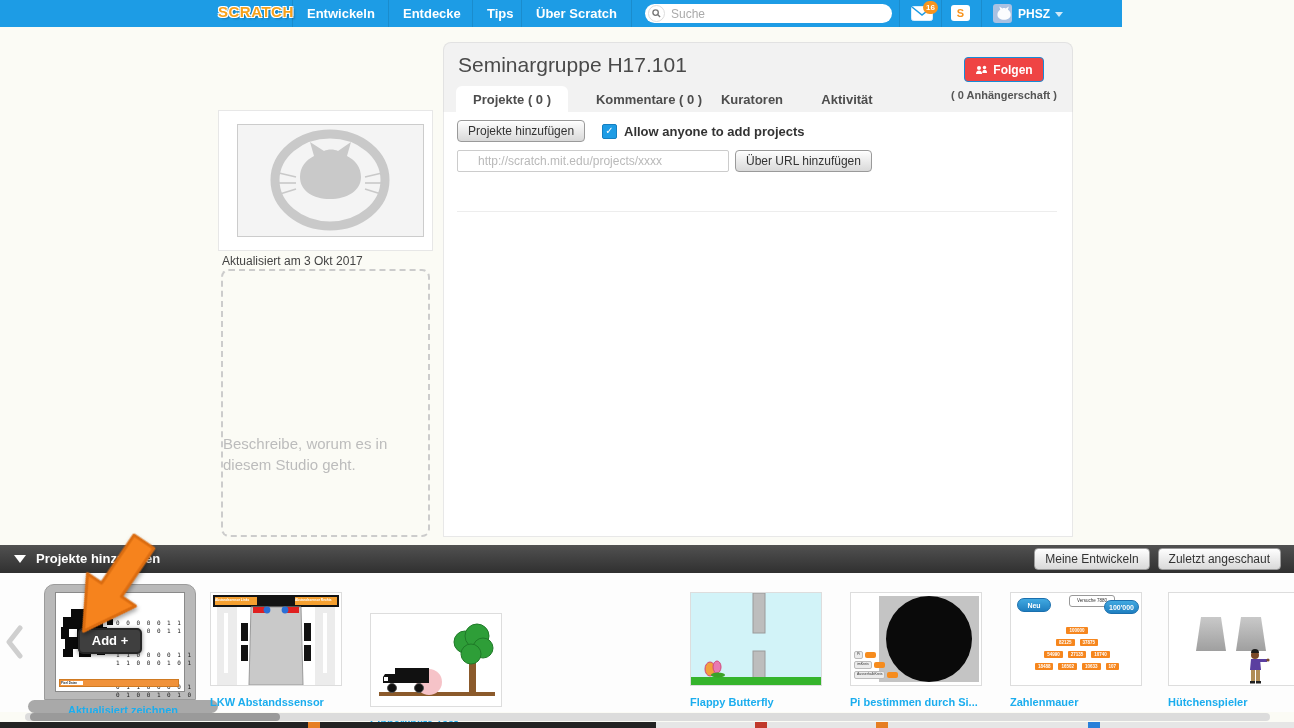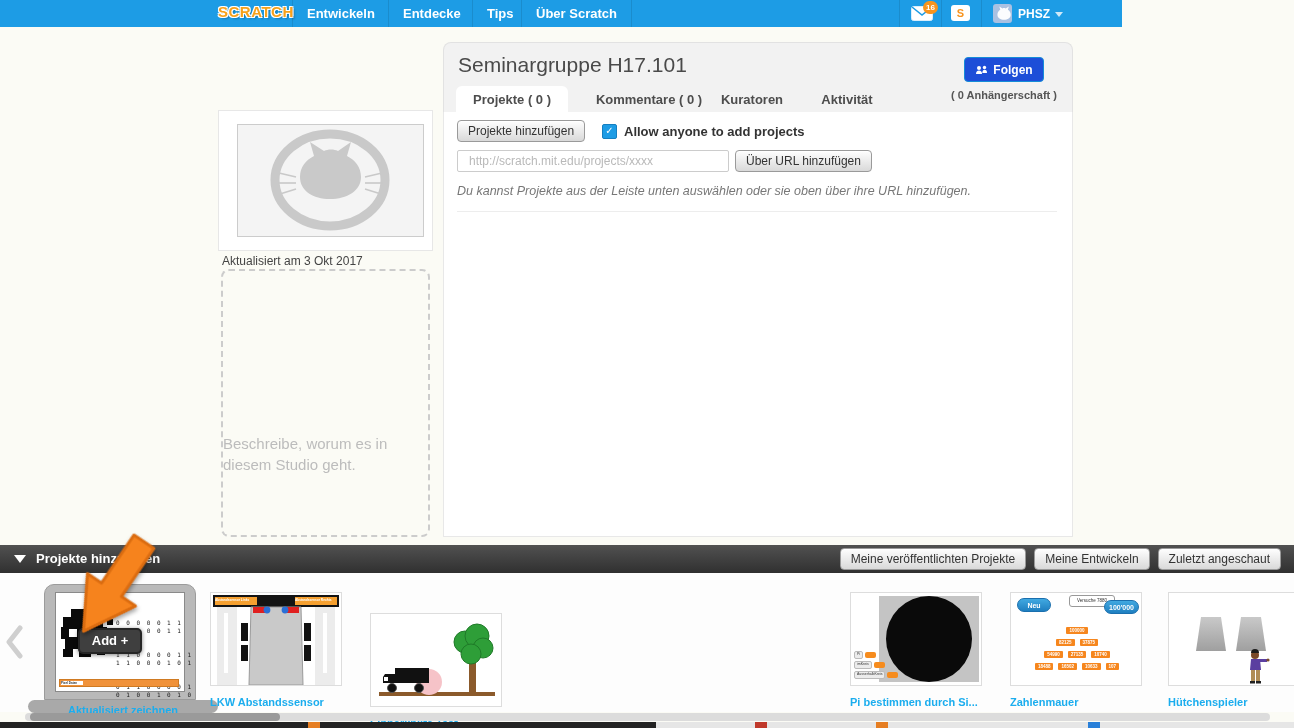--- a/index.html
+++ b/index.html
@@ -24,39 +24,39 @@
            text-align:center;font-size:11px;font-weight:bold;color:#f7941e;line-height:16px;}
   .avatar-sm{position:absolute;left:993px;top:4px;width:19px;height:19px;border-radius:3px;background:#aac1e2;overflow:hidden;}
   .username{position:absolute;left:1018px;top:7px;font-size:12px;font-weight:bold;color:#fff;}
   .caret{position:absolute;left:1055px;top:12px;width:0;height:0;border-left:4px solid transparent;
          border-right:4px solid transparent;border-top:5px solid #cfe9f8;}
 
   
   .header-panel{position:absolute;left:443px;top:42px;width:630px;height:70px;background:#f2f2f2;
                 border:1px solid #e2e2e2;border-bottom:none;border-radius:8px 8px 0 0;box-sizing:border-box;}
   .studio-title{position:absolute;left:14px;top:10px;font-size:21px;color:#4a4a4a;}
-  .follow-btn{position:absolute;left:520px;top:14px;width:80px;height:25px;background:#1d4ed8;border:1px solid #158cd8;
+  .follow-btn{position:absolute;left:520px;top:14px;width:80px;height:25px;background:#ef4444;border:1px solid #158cd8;
               border-radius:4px;color:#fff;font-size:12px;font-weight:bold;display:flex;align-items:center;
               justify-content:center;gap:5px;cursor:pointer;box-sizing:border-box;}
   .followers{position:absolute;left:495px;top:46px;width:130px;text-align:center;font-size:11px;font-weight:bold;color:#555;}
   .tab{position:absolute;bottom:0;height:26px;font-size:13px;font-weight:bold;color:#4d4d4d;
        display:flex;align-items:center;justify-content:center;cursor:pointer;}
   .tab.active{background:#fff;border-radius:6px 6px 0 0;width:112px;}
 
   
   .content{position:absolute;left:443px;top:112px;width:630px;height:425px;background:#fff;
            border:1px solid #e8e8e8;border-top:none;box-sizing:border-box;}
   .bevel-btn{background:linear-gradient(#fefefe,#d9d9d9);border:1px solid #9a9a9a;border-radius:4px;
              color:#333;font-size:12px;font-family:"Liberation Sans",sans-serif;padding:3px 10px;cursor:pointer;
              box-shadow:inset 0 1px 0 #fff;}
   .checkbox{position:absolute;left:158px;top:12px;width:13px;height:13px;background:#1d9ce5;border:1px solid #157fc0;
             border-radius:2px;color:#fff;font-size:10px;line-height:12px;text-align:center;cursor:pointer;}
   .checkbox-label{position:absolute;left:180px;top:12px;font-size:13px;font-weight:bold;color:#333;}
   .url-input{position:absolute;left:13px;top:38px;width:272px;height:22px;border:1px solid #ccc;border-radius:2px;
-             font-size:12px;padding:0 11px;color:#444;font-family:"Liberation Sans",sans-serif;box-sizing:border-box;}
+             font-size:12px;padding:0 20px;color:#444;font-family:"Liberation Sans",sans-serif;box-sizing:border-box;}
   .url-input::placeholder{color:#b9b9b9;}
   .hint{position:absolute;left:13px;top:72px;font-size:12.5px;font-style:italic;color:#777;}
   .content-divider{position:absolute;left:13px;top:99px;width:600px;border-top:1px solid #ededed;}
 
   
   .avatar-panel{position:absolute;left:218px;top:110px;width:215px;height:141px;background:#fff;border:1px solid #e7e7e7;box-sizing:border-box;}
   .avatar-frame{position:absolute;left:18px;top:13px;width:187px;height:113px;background:#f4f4f4;border:1px solid #ccc;box-sizing:border-box;}
   .updated{position:absolute;left:222px;top:254px;font-size:12px;color:#444;}
   .desc-box{position:absolute;left:221px;top:269px;width:209px;height:268px;border:2px dashed #ccc;border-radius:8px;
             box-sizing:border-box;padding-top:162px;font-size:15px;color:#bcbcbc;line-height:21px;}
@@ -122,20 +122,29 @@
   <div class="nav-divider" style="left:292px"></div>
   <div class="nav-link" style="left:307px">Entwickeln</div>
   <div class="nav-divider" style="left:388px"></div>
   <div class="nav-link" style="left:403px">Entdecke</div>
   <div class="nav-divider" style="left:472px"></div>
   <div class="nav-link" style="left:487px">Tips</div>
   <div class="nav-divider" style="left:521px"></div>
   <div class="nav-link" style="left:536px">Über Scratch</div>
   <div class="nav-divider" style="left:631px"></div>
 
+  <div class="searchbox">
+    <span style="display:inline-flex;width:15px;height:15px;background:#fff;border:1px solid #ddd;border-radius:50%;align-items:center;justify-content:center;margin-right:4px;">
+      <svg width="9" height="9" viewBox="0 0 10 10">
+          <circle cx="4" cy="4" r="3" fill="none" stroke="#777" stroke-width="1.5"></circle>
+          <line x1="6.2" y1="6.2" x2="9" y2="9" stroke="#777" stroke-width="1.5"></line>
+        </svg>
+    </span>
+    <input type="text" placeholder="Suche" style="">
+  </div>
 
   <div class="nav-divider" style="left:899px"></div>
   <div class="abs" style="left:911px;top:6px;width:22px;height:15px;">
     <svg width="22" height="15" viewBox="0 0 22 15">
         <rect x="0.5" y="0.5" width="21" height="14" rx="2" fill="#fff" stroke="#d9eefb"></rect>
         <polyline points="1,1 11,9 21,1" fill="none" stroke="#1d9ce5" stroke-width="1.6"></polyline>
       </svg>
     <span class="badge">16</span>
   </div>
   <div class="nav-divider" style="left:941px"></div>
@@ -169,21 +178,20 @@
   <div class="tab" style="left:268px;width:80px;">Kuratoren</div>
   <div class="tab" style="left:368px;width:70px;">Aktivität</div>
 </div>
 
 <div class="content">
   <button class="bevel-btn abs" style="left:13px;top:8px;">Projekte hinzufügen</button>
   <div class="checkbox"><span>✓</span></div>
   <div class="checkbox-label">Allow anyone to add projects</div>
   <input class="url-input" type="text" placeholder="http://scratch.mit.edu/projects/xxxx" style="">
   <button class="bevel-btn abs" style="left:291px;top:38px;">Über URL hinzufügen</button>
-  <div class="hint">Du kannst Projekte aus der Leiste unten auswählen oder sie oben über ihre URL hinzufügen.</div>
   <div class="content-divider"></div>
 </div>
 
 <div class="avatar-panel">
   <div class="avatar-frame">
     <svg width="185" height="111" viewBox="0 0 185 111">
       <ellipse cx="92" cy="55" rx="55" ry="46" fill="none" stroke="#c9c9c9" stroke-width="9"></ellipse>
       <path fill="#c9c9c9" d="M62,52 C62,42 68,35 76,31 L72,17 L86,26 C90,24 96,24 100,26 L113,17 L109,31 C117,35 123,42 123,52 C123,66 109,74 92,74 C75,74 62,66 62,52 Z"></path>
       <g stroke="#c9c9c9" stroke-width="1.6">
         <line x1="58" y1="52" x2="41" y2="48"></line>
@@ -199,21 +207,20 @@
 <div class="updated">Aktualisiert am 3 Okt 2017</div>
 <div class="desc-box">
   <div>Beschreibe, worum es in</div>
   <div>diesem Studio geht.</div>
 </div>
 
 <div class="dock">
   <div class="dock-triangle"></div>
   <div class="dock-title">Projekte hinzufügen</div>
   <div class="dock-buttons">
-    <button class="bevel-btn">Meine veröffentlichten Projekte</button>
     <button class="bevel-btn">Meine Entwickeln</button>
     <button class="bevel-btn">Zuletzt angeschaut</button>
   </div>
 </div>
 
 <div class="carousel">
 
   <div class="chev" style="left:4px;">
     <svg width="20" height="34" viewBox="0 0 20 34">
         <polyline points="16,3 5,17 16,31" fill="none" stroke="#cfcfcf" stroke-width="5" stroke-linecap="round" stroke-linejoin="round"></polyline>
@@ -306,20 +313,34 @@
         <path d="M14,60 h10 v9 h-12 v-6 Z" fill="#111"></path>
         <rect x="13" y="63" width="4" height="4" fill="#fff"></rect>
         <circle cx="21" cy="74" r="4.5" fill="#111" stroke="#555"></circle>
           <circle cx="48" cy="74" r="4.5" fill="#111" stroke="#555"></circle>
       </svg>
     </div>
     <div class="thumb-label">Einparkhilfe Test</div>
   </div>
 
 
+  <div class="thumb-cell" style="left:690px;">
+    <div class="thumb">
+      <svg width="130" height="92" viewBox="0 0 130 92">
+        <rect x="0" y="0" width="130" height="92" fill="#d2f3f8"></rect>
+        <rect x="62" y="0" width="12" height="40" fill="#bdbdbd" stroke="#9a9a9a"></rect>
+        <rect x="62" y="58" width="12" height="28" fill="#bdbdbd" stroke="#9a9a9a"></rect>
+        <rect x="0" y="84" width="130" height="8" fill="#35b42c"></rect>
+        <ellipse cx="19" cy="76" rx="5" ry="7" fill="#f2a03c" stroke="#d2477a"></ellipse>
+        <ellipse cx="26" cy="74" rx="4" ry="6" fill="#e87ab2" stroke="#d2477a"></ellipse>
+        <ellipse cx="27" cy="82" rx="7" ry="2.6" fill="#3aa327"></ellipse>
+      </svg>
+    </div>
+    <div class="thumb-label">Flappy Butterfly</div>
+  </div>
 
   <div class="thumb-cell" style="left:850px;">
     <div class="thumb">
       <svg width="130" height="92" viewBox="0 0 130 92">
         <rect x="28" y="3" width="100" height="86" fill="#c4c4c4"></rect>
         <circle cx="78" cy="46" r="43" fill="#0a0a0a"></circle>
       </svg>
       <div class="pi-row" style="top:58px;">
         <span class="pi-name">Pi</span>
           <span class="pi-val"></span>

